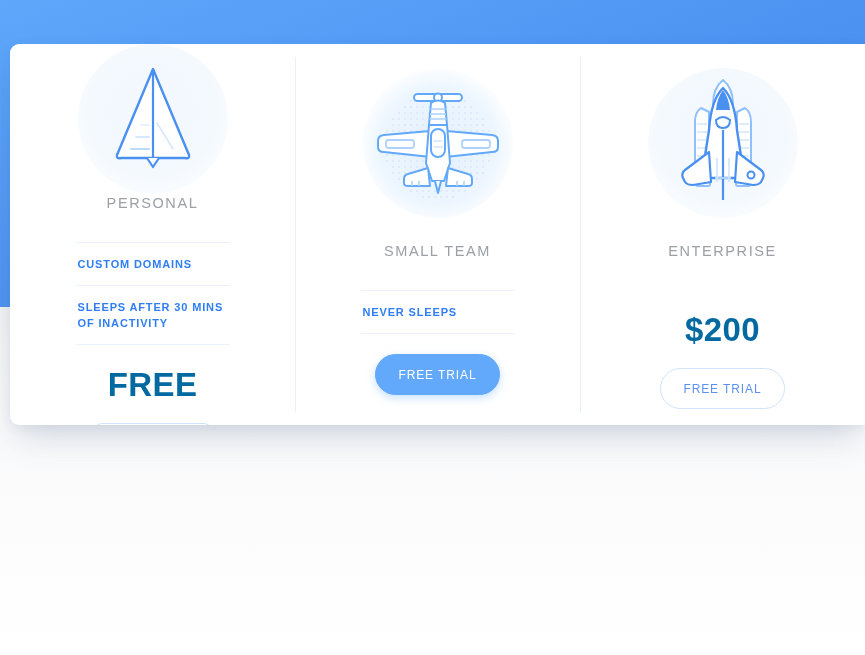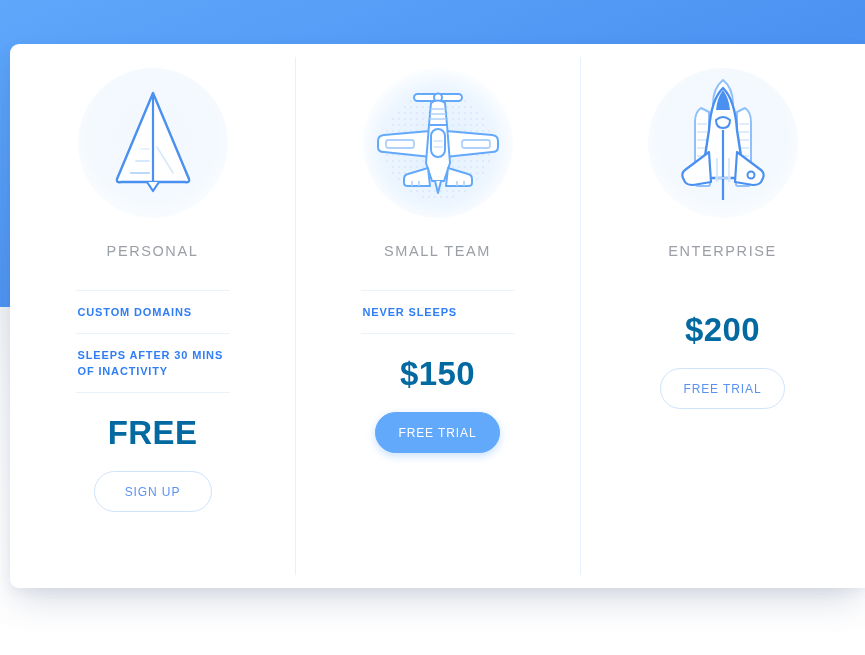--- a/index.html
+++ b/index.html
@@ -38,21 +38,21 @@
     height: 348px;
     background: linear-gradient(180deg, #f2f3f4 0%, #f7f8f9 22%, #fcfcfd 60%, #ffffff 100%);
   }
 
   
   #pricing-card {
     position: absolute;
     left: 10px;
     top: 44px;
     width: 855px;
-    height: 544px;
+    height: 381px;
     background: #ffffff;
     border-radius: 9px 0 0 9px;
     box-shadow: 0 18px 34px -8px rgba(70, 90, 130, 0.22),
                 0 4px 12px rgba(70, 90, 130, 0.07);
     display: flex;
     overflow: hidden;
   }
 
   .plan-column {
     flex: 1 1 0;
@@ -240,21 +240,20 @@
           <path d="M38 96 L38 101 M45 96 L45 101 M83 96 L83 101 M90 96 L90 101" stroke="#aed2fb" stroke-width="1.6"></path>
 
           <path d="M61 96 L64 108 L67 96" stroke="#62a9fb" stroke-width="2" fill="#ffffff" stroke-linejoin="round"></path>
         </svg>
       </div>
     </div>
     <div class="plan-name">SMALL TEAM</div>
     <div class="features">
       <div class="feature-item">NEVER SLEEPS</div>
     </div>
-    <div class="price">$150</div>
     <div class="cta filled">FREE TRIAL</div>
   </div>
 
   <div class="plan-column">
     <div class="icon-wrap">
       <div class="icon-disc"></div>
       <div class="icon-art">
         <svg width="104" height="126" viewBox="0 0 104 126" fill="none">
 
           <path d="M52 2 Q62 10 62 26 L62 60 L42 60 L42 26 Q42 10 52 2 Z" stroke="#8fc0fb" stroke-width="2" fill="#ffffff" stroke-linejoin="round"></path>

